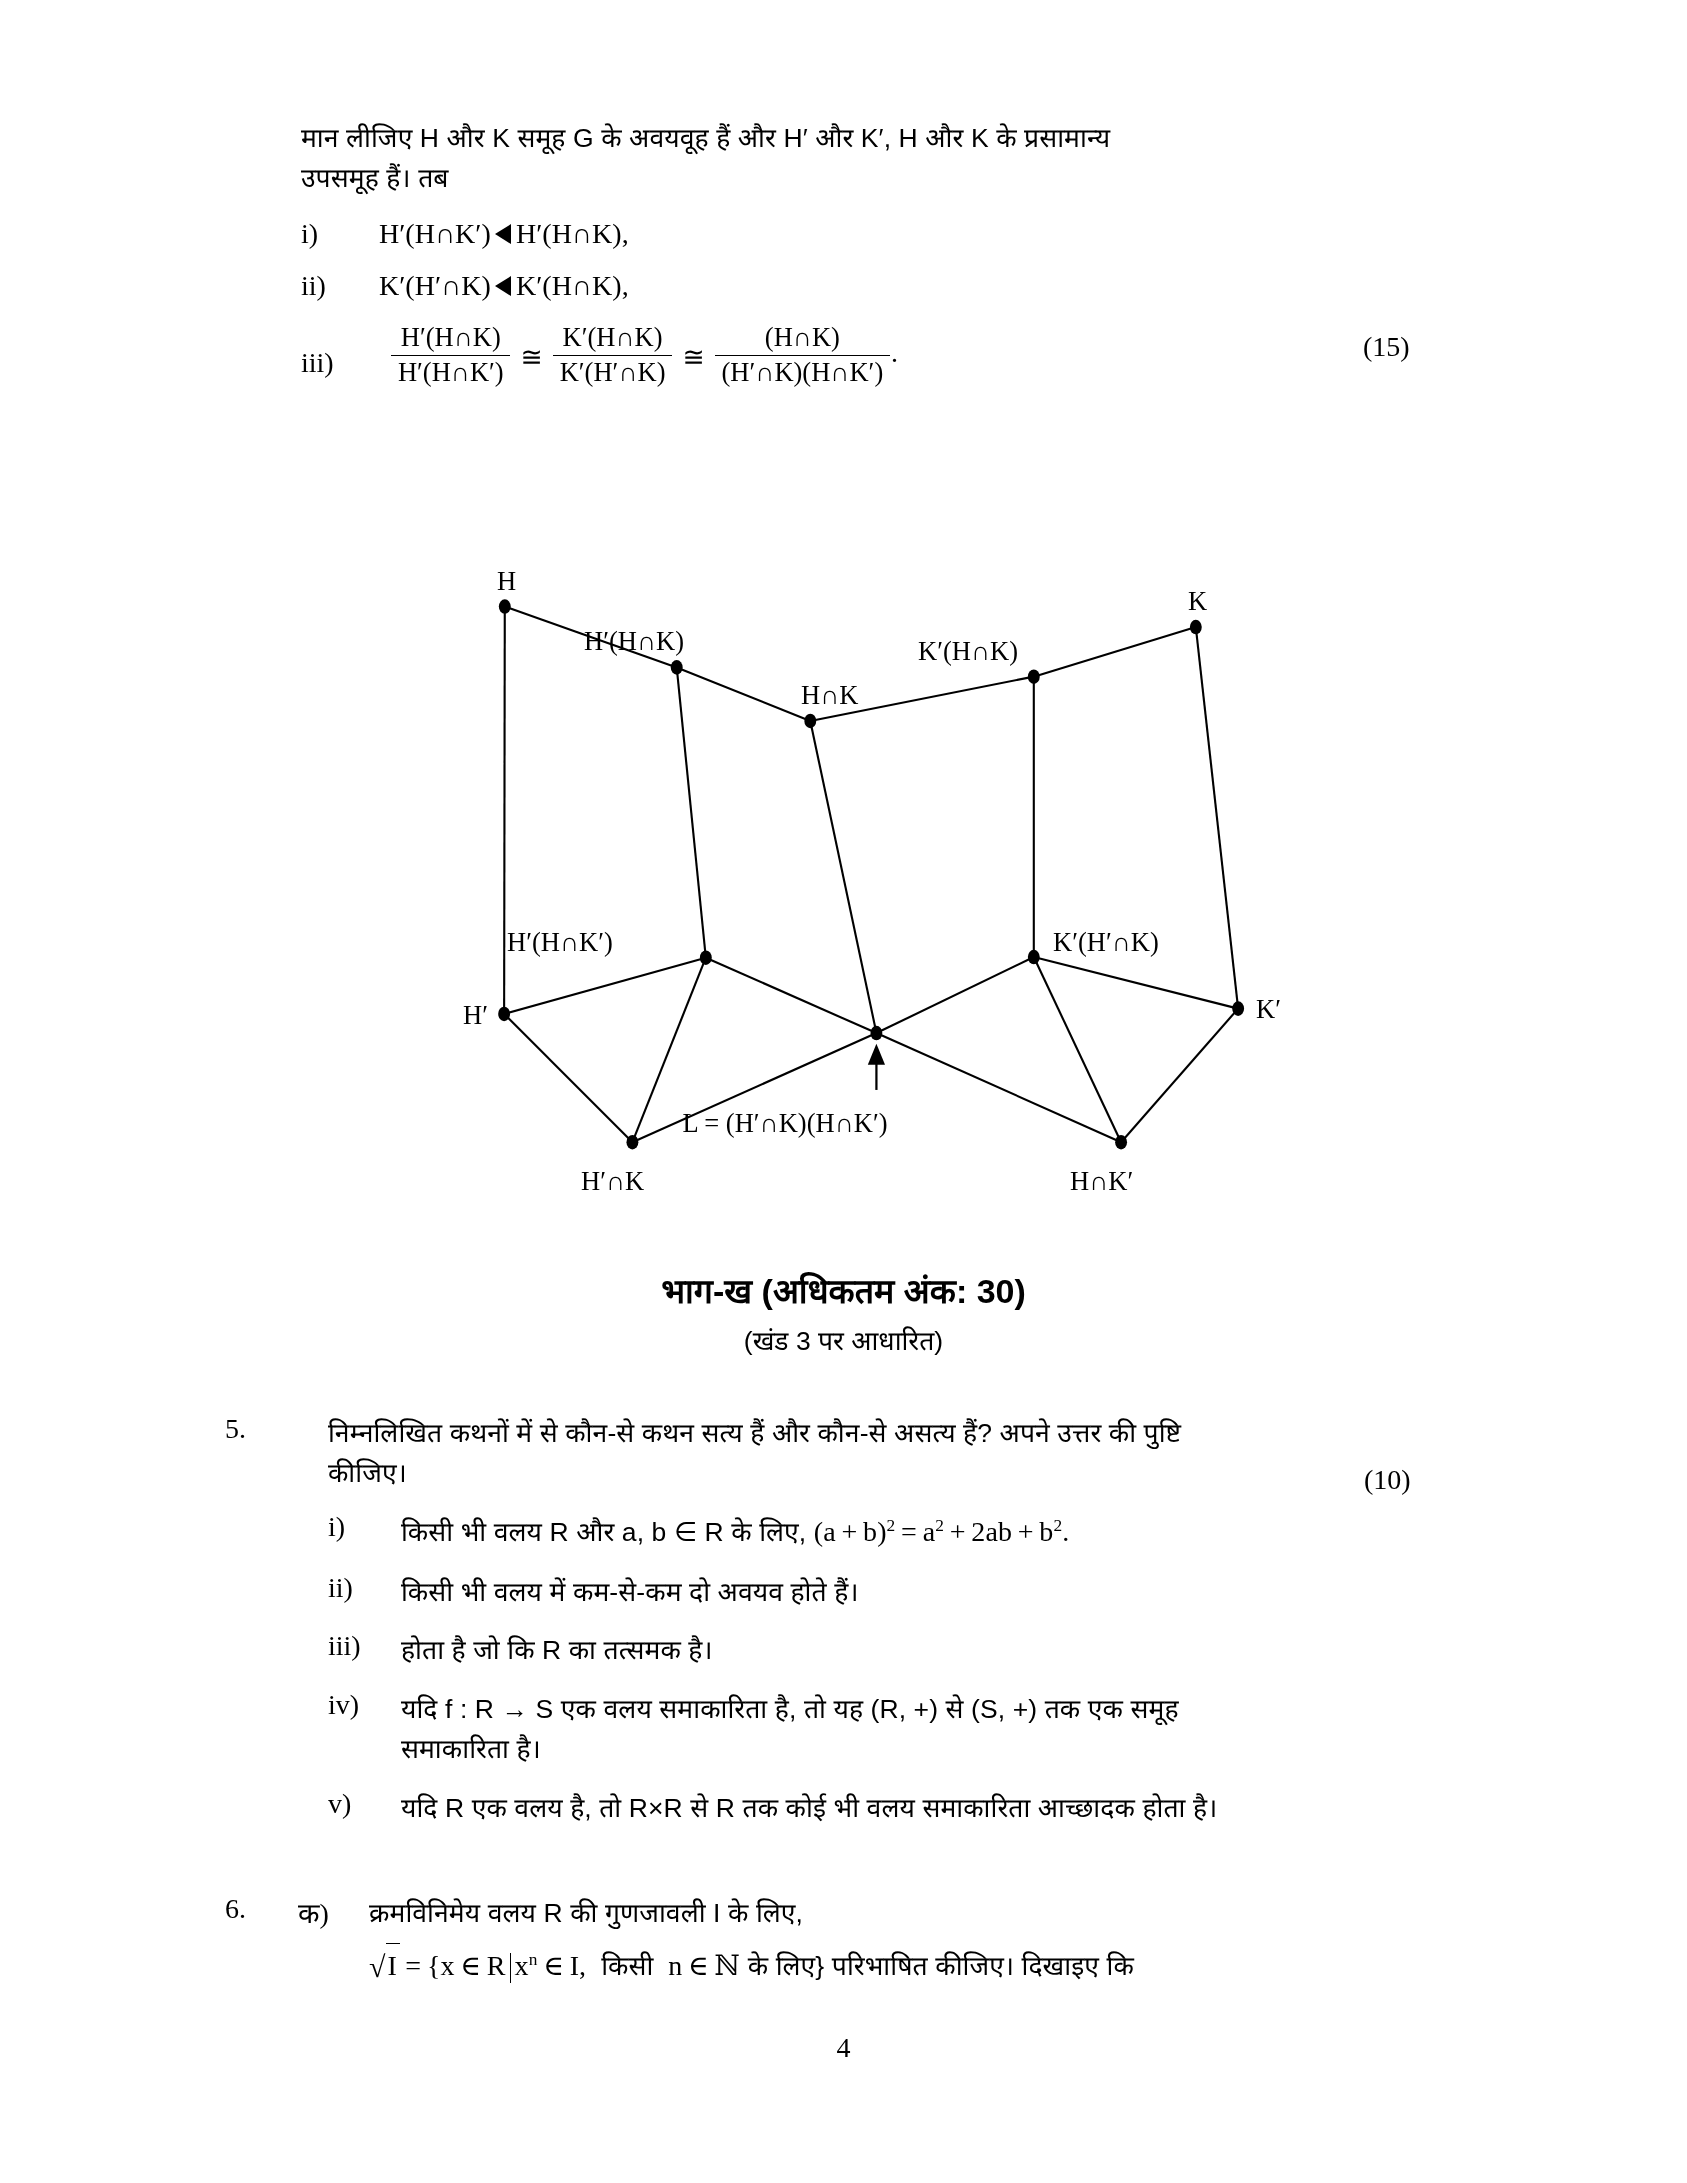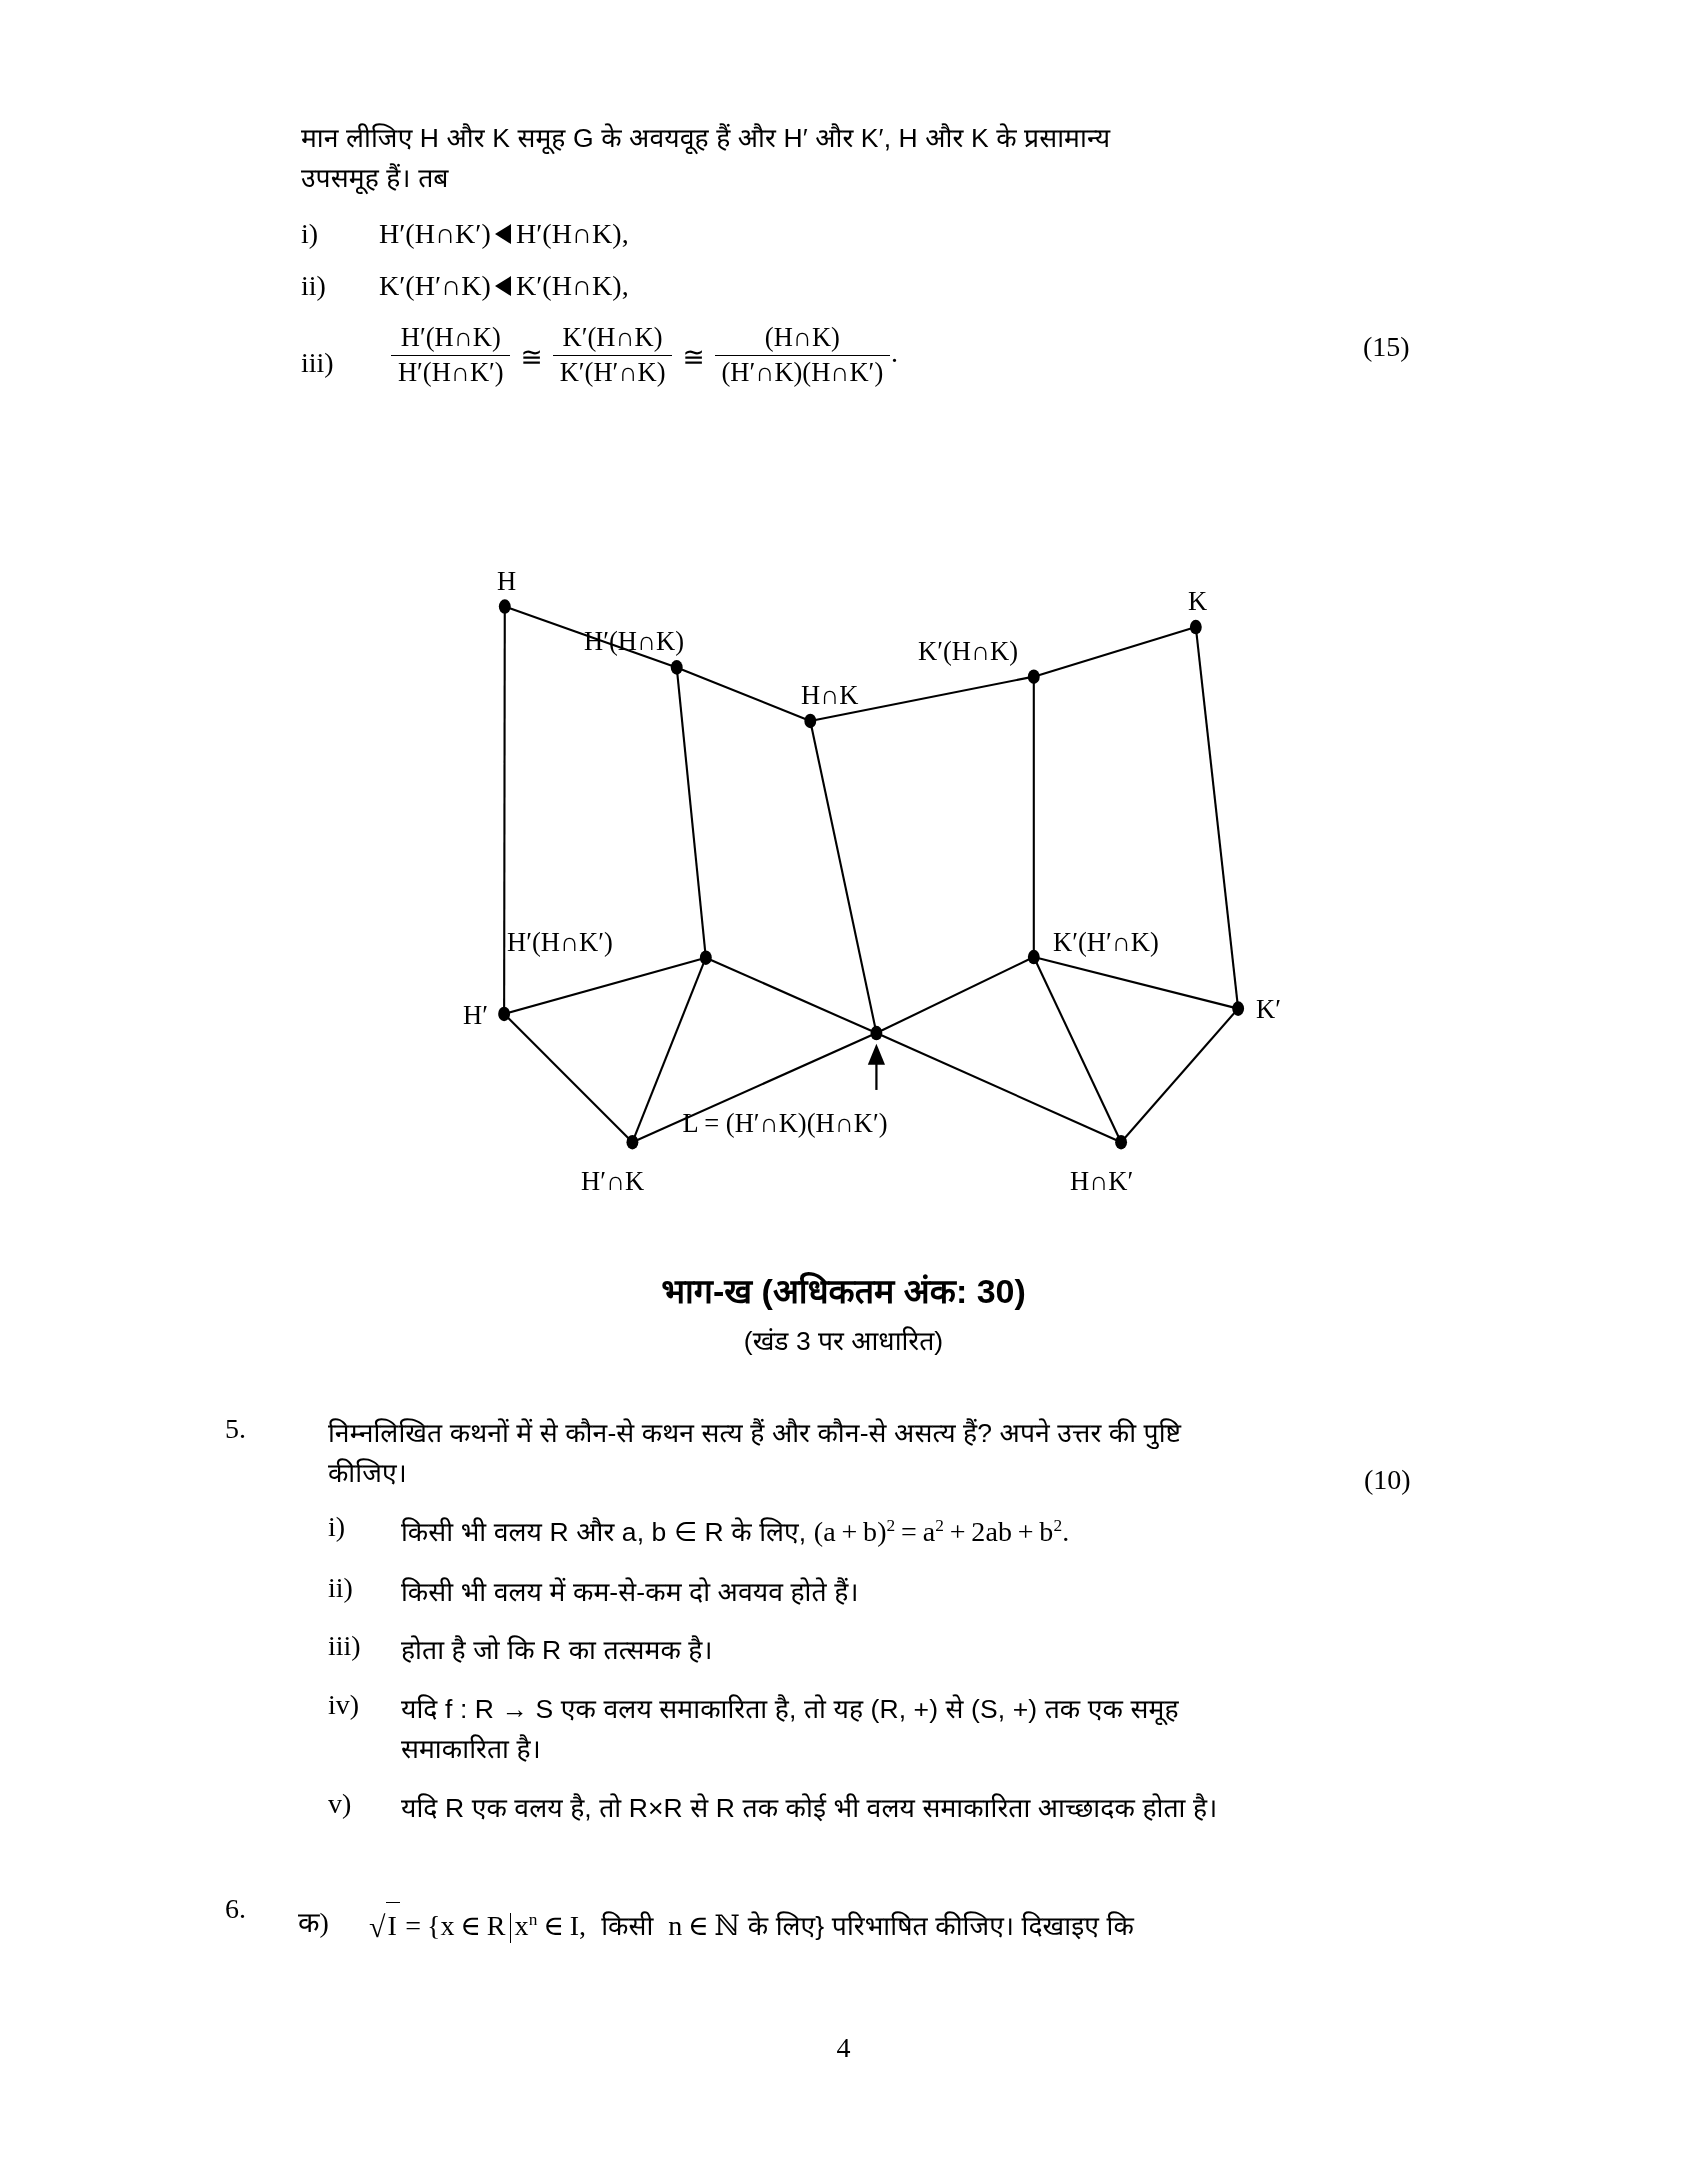--- a/index.html
+++ b/index.html
@@ -325,20 +325,21 @@
     </div>
   </div>
 
   <div class="marks" style="left:1364px; top:1464px;">(10)</div>
 
   <div class="q" style="left:225px; top:1893px;">
     <span class="qnum">6.</span>
     <div class="qbody" style="margin-left:73px; position:relative;">
       <span class="qmark hindi" style="width:60px;">क)</span>
       <div style="margin-left:71px;">
+        <div class="hindi">क्रमविनिमेय वलय R की गुणजावली I के लिए,</div>
         <div class="hindi" style="margin-top:9.3px;">
           <span class="mathtext"><span class="radsym">√</span><span class="sqrt">I</span> = {x ∈ R</span><span class="vbar"></span><span class="mathtext">x<span class="sup">n</span> ∈ I,</span>
           <span>&nbsp;किसी&nbsp;&nbsp;<span class="mathtext">n ∈ ℕ</span>&nbsp;के लिए} परिभाषित कीजिए। दिखाइए कि</span>
         </div>
       </div>
     </div>
   </div>
 
   <div class="pageno">4</div>
 

